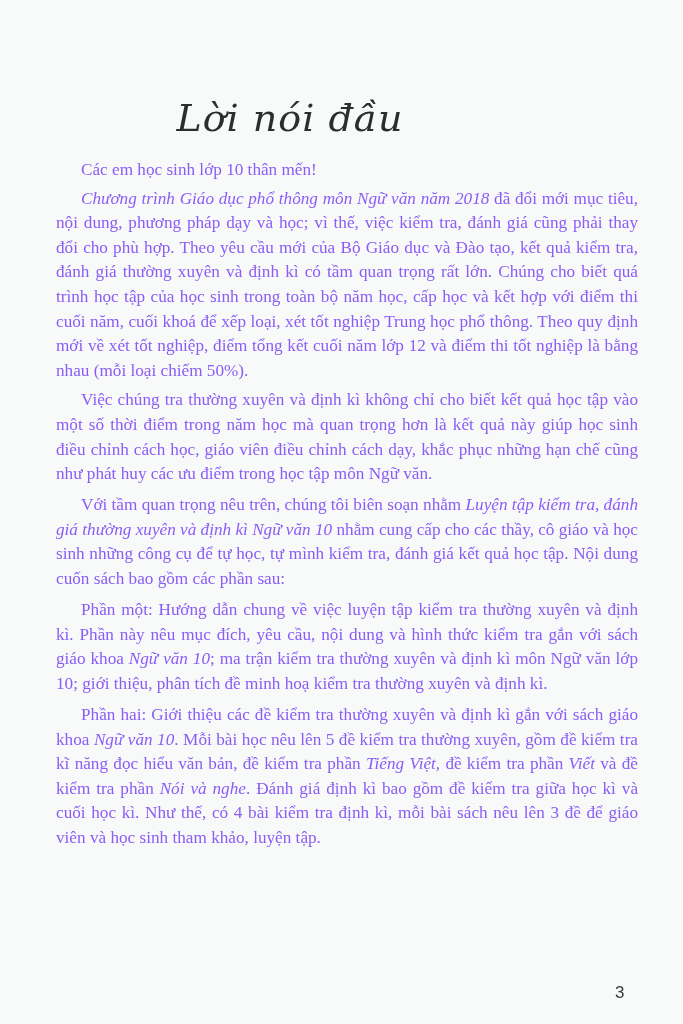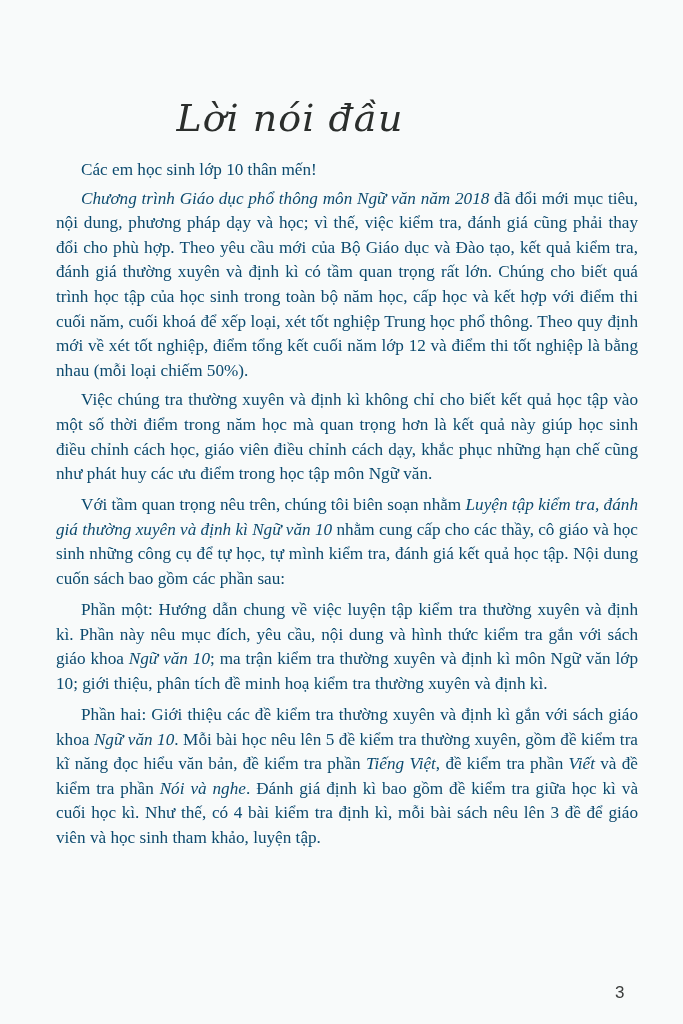--- a/index.html
+++ b/index.html
@@ -33,21 +33,21 @@
       letter-spacing: 1px;
     }
     .body-text {
       position: absolute;
       left: 56px;
       top: 158px;
       width: 582px;
       font-family: "Liberation Serif", serif;
       font-size: 17.2px;
       line-height: 24.6px;
-      color: #0c4a6e;
+      color: #8b5cf6;
       text-align: justify;
     }
     .body-text p {
       margin: 0 0 6.5px 0;
       text-indent: 25px;
     }
     .body-text p.greeting {
       margin-bottom: 4px;
     }
     .body-text p.first {

